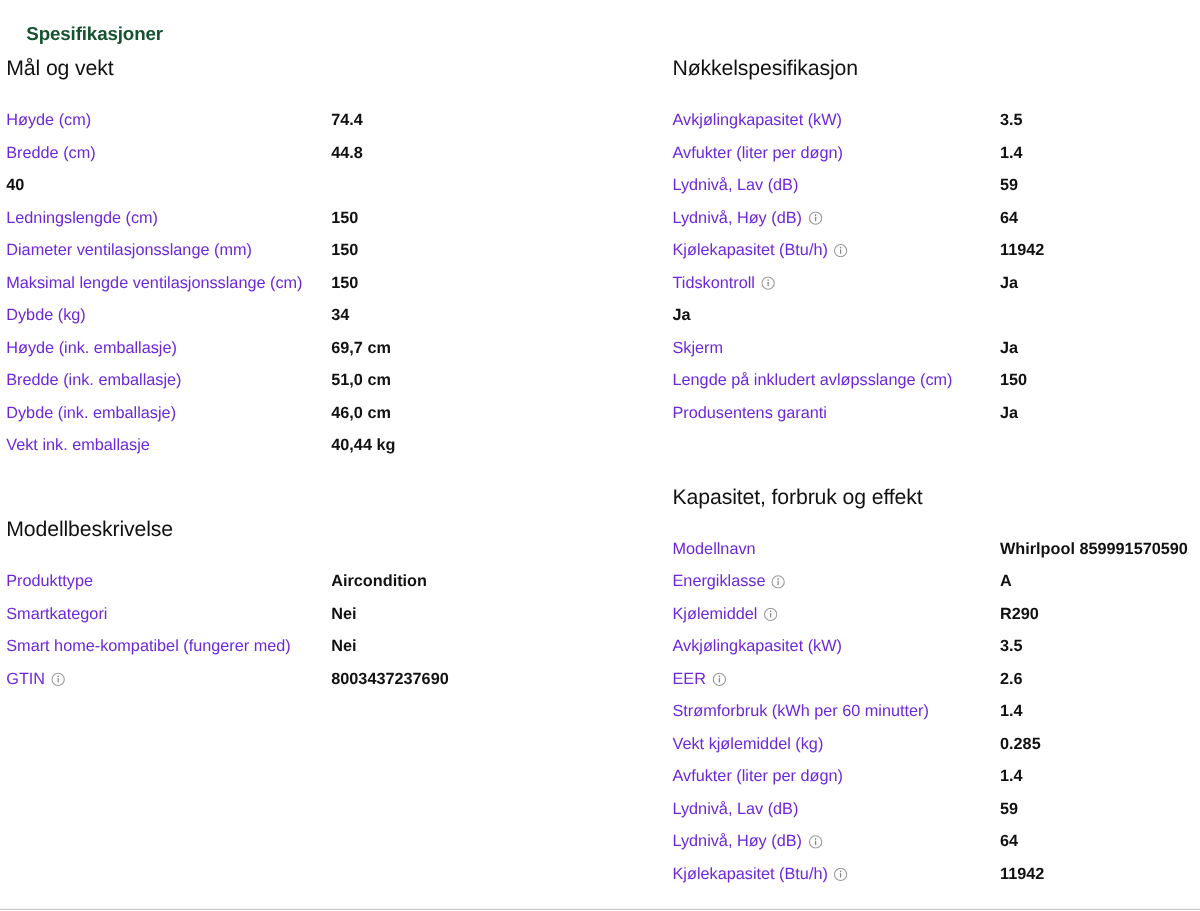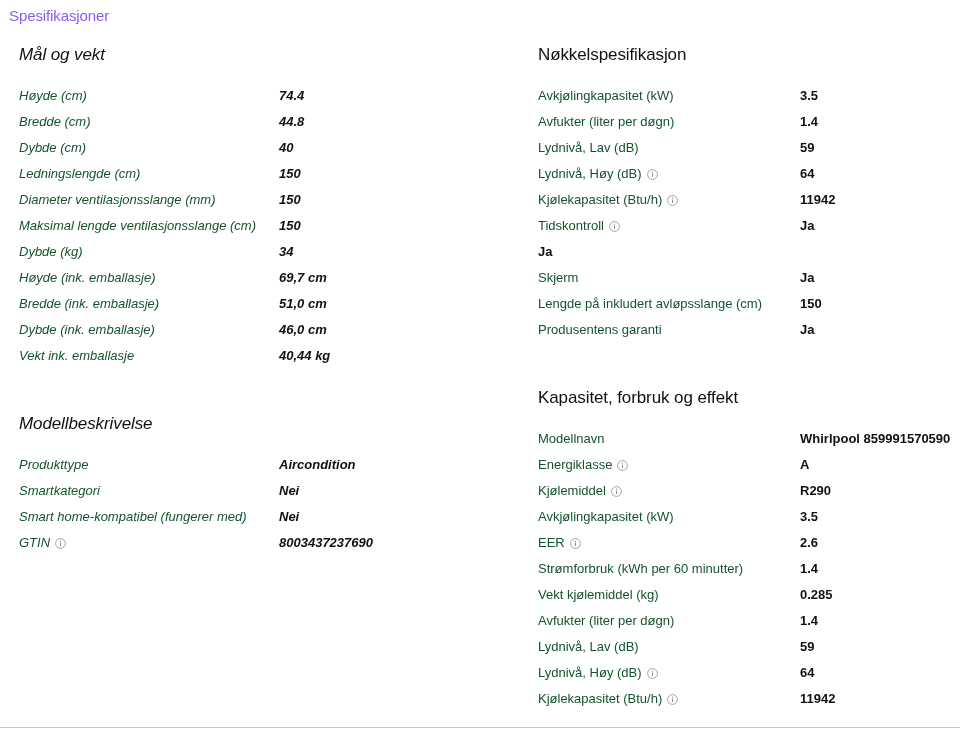--- a/index.html
+++ b/index.html
@@ -23,41 +23,41 @@
     height: 729px;
     box-sizing: border-box;
   }
 
   
   .page-title {
     position: absolute;
     left: 5px;
     top: 3px;
     font-size: 15px;
-    font-weight: normal;
+    font-weight: bold;
     letter-spacing: -0.1px;
-    color: #8b5cf6;
+    color: #14532d;
     line-height: 18px;
-    margin: 4px;
+    margin: 16px;
   }
 
   
   .columns {
     position: absolute;
     left: 0;
     top: 44px;
     width: 960px;
     display: flex;
     flex-direction: row;
     align-items: flex-start;
   }
   .col {
     box-sizing: border-box;
   }
-  .col-left  { width: 528px; padding-left: 19px; font-style: italic; }
+  .col-left  { width: 528px; padding-left: 5px; }
   .col-right { width: 432px; padding-left: 10px; }
 
   
   .section { margin: 0 0 0 0; }
   .section + .section { margin-top: 44px; }
 
   .section-title {
     font-size: 17px;
     font-weight: 400;
     color: #111111;
@@ -75,21 +75,21 @@
   .spec-row {
     display: flex;
     flex-direction: row;
     align-items: baseline;
     height: 26px;
     line-height: 26px;
   }
   .spec-label {
     font-size: 13px;
     font-weight: 400;
-    color: #14532d;
+    color: #6d28d9;
     white-space: nowrap;
     display: inline-flex;
     align-items: center;
     line-height: 26px;
   }
   .spec-value {
     font-size: 13px;
     font-weight: bold;
     color: #111111;
     white-space: nowrap;
@@ -141,23 +141,20 @@
               </span>
               <span class="spec-value">74.4</span>
             </li>
             <li class="spec-row">
               <span class="spec-label">
                 <span>Bredde (cm)</span>
               </span>
               <span class="spec-value">44.8</span>
             </li>
             <li class="spec-row">
-              <span class="spec-label">
-                <span>Dybde (cm)</span>
-              </span>
               <span class="spec-value">40</span>
             </li>
             <li class="spec-row">
               <span class="spec-label">
                 <span>Ledningslengde (cm)</span>
               </span>
               <span class="spec-value">150</span>
             </li>
             <li class="spec-row">
               <span class="spec-label">

